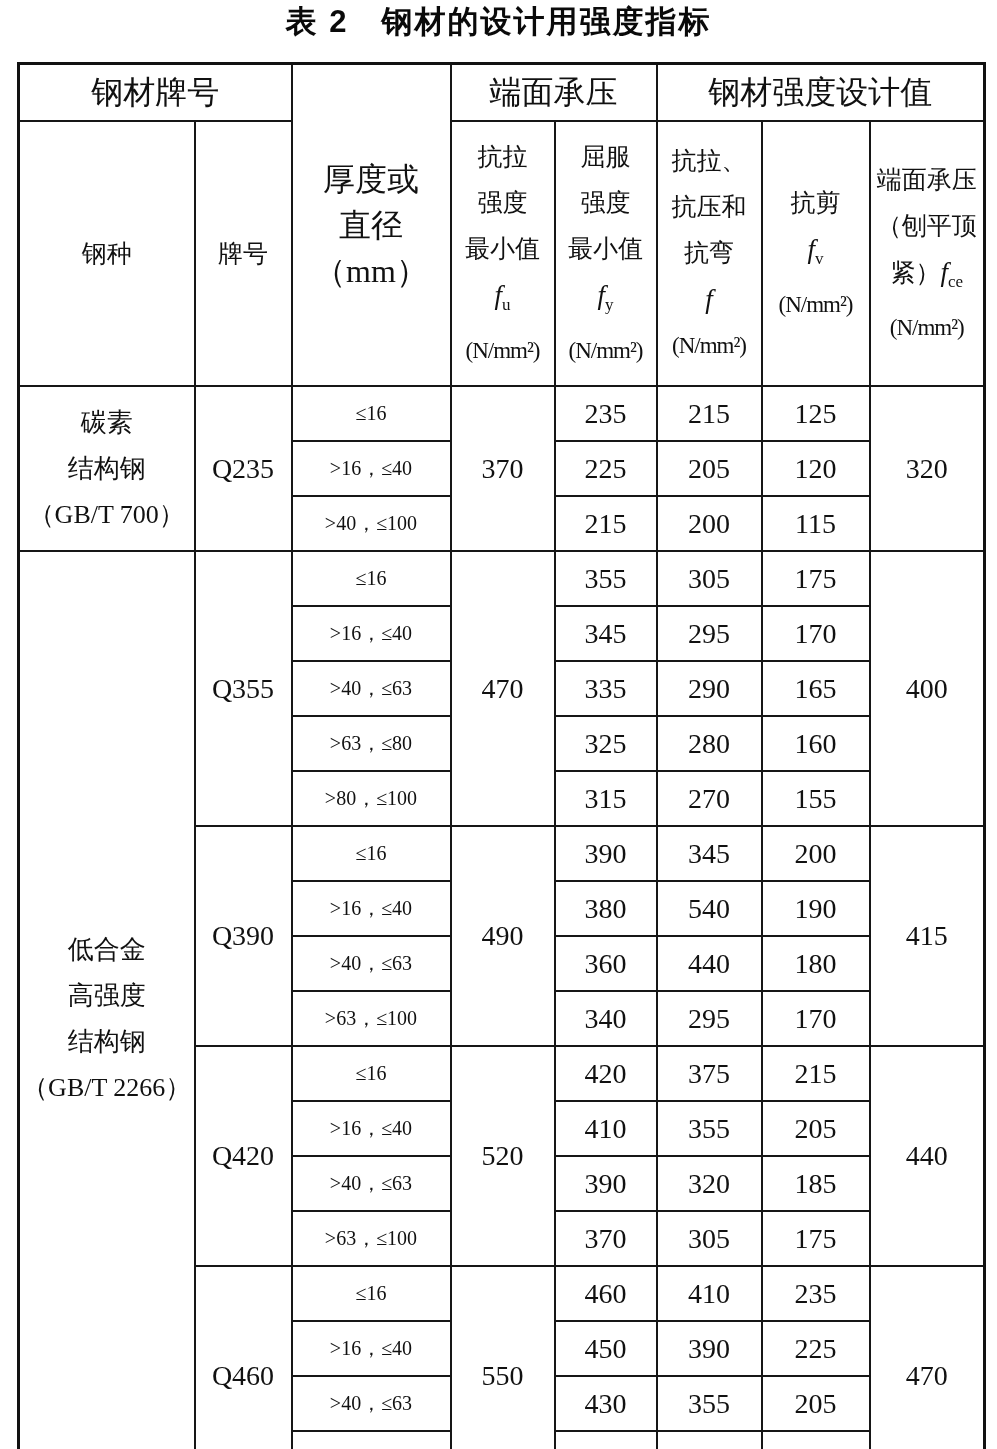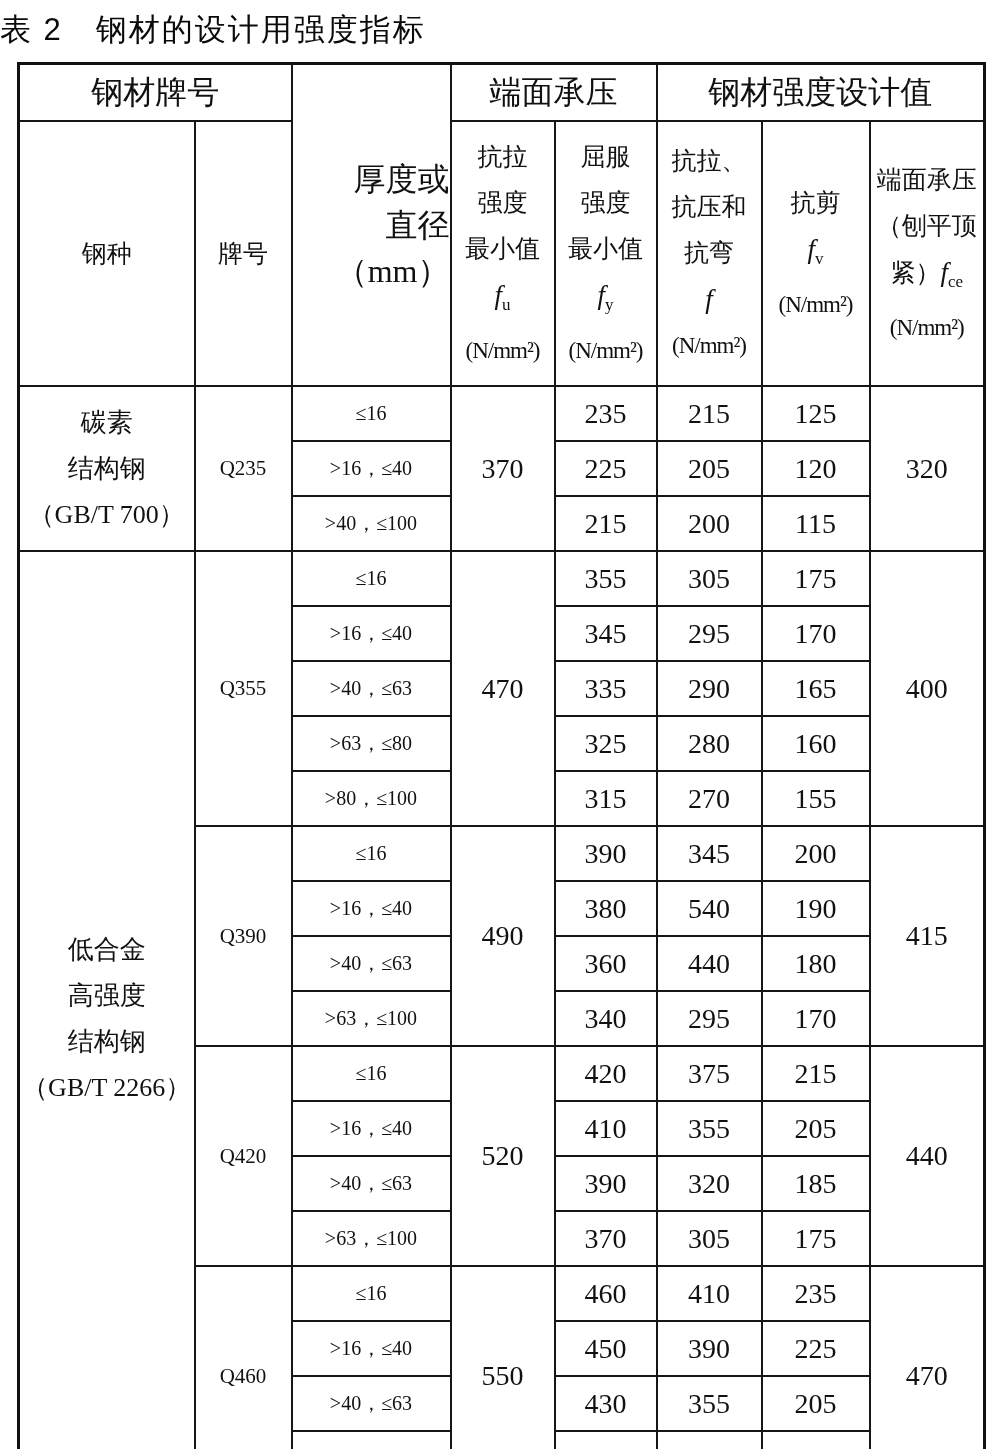--- a/index.html
+++ b/index.html
@@ -11,24 +11,24 @@
     position: relative;
     width: 997px;
     height: 1449px;
     background: #ffffff;
     color: #111111;
     font-family: "Liberation Serif", "DejaVu Serif", serif;
     overflow: hidden;
   }
   .title {
     margin: 0;
-    padding-top: 9px;
-    text-align: left;
+    padding-top: 1px;
+    text-align: center;
     font-size: 31px;
-    font-weight: normal;
+    font-weight: bold;
     letter-spacing: 2px;
     color: #0a0a0a;
     font-family: "Liberation Sans", "DejaVu Sans", sans-serif;
   }
   table.tbl {
     position: absolute;
     left: 17px;
     top: 62px;
     width: 966px;
     border-collapse: collapse;
@@ -48,37 +48,37 @@
   col.c2 { width: 97px; }
   col.c3 { width: 159px; }
   col.c4 { width: 104px; }
   col.c5 { width: 102px; }
   col.c6 { width: 105px; }
   col.c7 { width: 108px; }
   col.c8 { width: 115px; }
 
   tr.hr1 th { height: 55px; font-size: 32px; }
   tr.hr2 th { height: 263px; font-size: 25px; line-height: 46px; }
-  th.thick-head { font-size: 25px; line-height: 46px; text-align: right; }
+  th.thick-head { font-size: 25px; line-height: 46px; }
 
   .unit-line { font-size: 23px; letter-spacing: -1px; }
   .sym-line i {
     font-family: "Liberation Serif", "DejaVu Serif", serif;
     font-style: italic;
     font-size: 27px;
   }
   .sym-line sub {
     font-size: 17px;
     vertical-align: sub;
   }
   .sym-line .pre { font-size: 25px; font-style: normal; }
 
   tbody td { height: 53px; font-size: 28px; }
   td.type-cell { font-size: 26px; line-height: 46px; }
-  td.grade-cell { font-size: 21px; }
+  td.grade-cell { font-size: 28px; }
   td.thick-cell { font-size: 20px; letter-spacing: 0px; }
 </style>
 </head>
 <body>
 
 <div class="page">
 
   <h1 class="title">表 2　钢材的设计用强度指标</h1>
 
   <table class="tbl">

